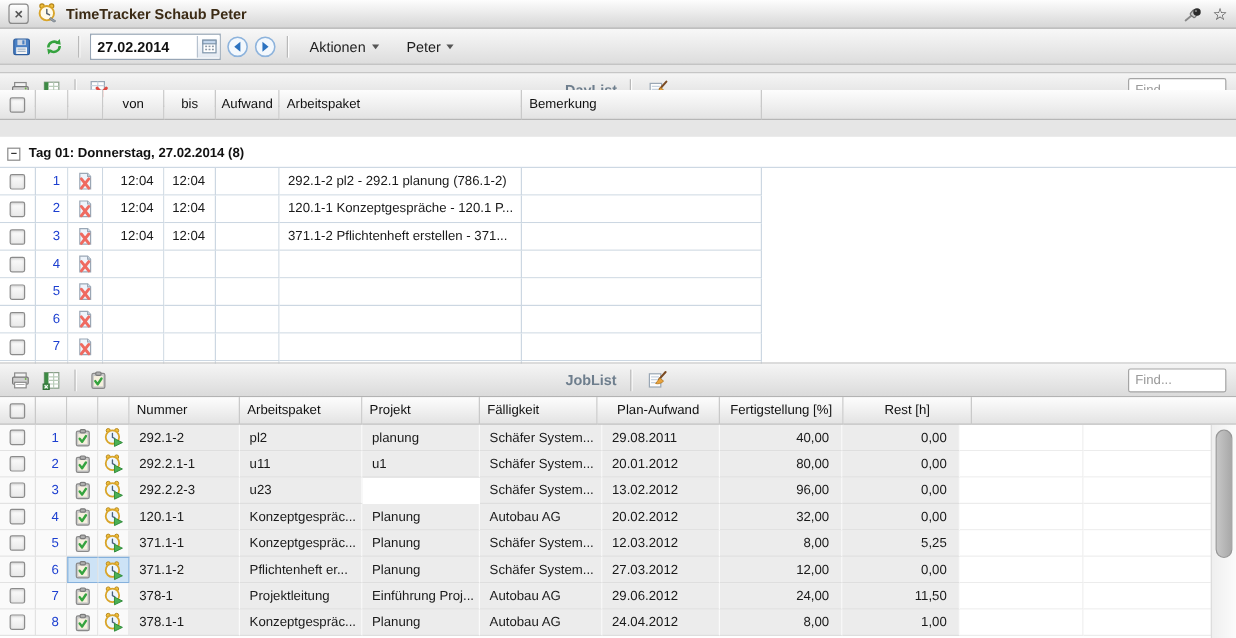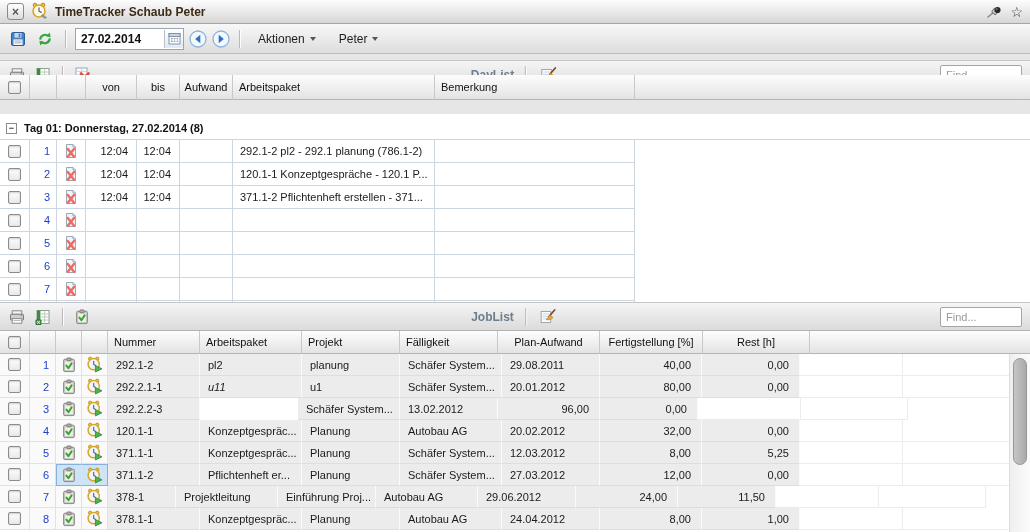--- a/index.html
+++ b/index.html
@@ -536,21 +536,21 @@
           <svg class="icon17" width="17" height="17" viewBox="0 0 17 17" xmlns="http://www.w3.org/2000/svg">
             <circle cx="4.2" cy="2.8" r="1.7" fill="#f2c23d" stroke="#b5861d" stroke-width=".8"></circle>
             <circle cx="11.2" cy="2.8" r="1.7" fill="#f2c23d" stroke="#b5861d" stroke-width=".8"></circle>
             <circle cx="7.7" cy="8.2" r="5.6" fill="#eef6fd" stroke="#d9a52a" stroke-width="1.5"></circle>
             <path d="M7.7 5.2 v3.2 l2 1" stroke="#4a6web" stroke-width="1.1" fill="none" stroke-linecap="round"></path>
             <path d="M7.7 5.2 v3.2 l2 1" stroke="#49607a" stroke-width="1.1" fill="none" stroke-linecap="round"></path>
             <polygon points="9.4,9.6 16,12.8 9.4,16" fill="#4cb154" stroke="#2e8a38" stroke-width=".8"></polygon>
           </svg>
         </div>
         <div class="jc" style="width: 92px;">292.2.1-1</div>
-        <div class="jc" style="width: 102px; font-style: italic;">u11</div>
+        <div class="jc" style="width: 102px;">u11</div>
         <div class="jc" style="width: 98px;">u1</div>
         <div class="jc" style="width: 102px;">Schäfer System...</div>
         <div class="jc" style="width: 98px;">20.01.2012</div>
         <div class="jc numval" style="width: 102px;">80,00</div>
         <div class="jc numval" style="width: 98px;">0,00</div>
         <div class="jc white" style="width: 103px;"></div>
         <div class="jc white" style="width: 107px;"></div>
       </div>
       <div class="jrow">
         <div class="jc head-col cbc" style="width: 30px;">
@@ -569,20 +569,21 @@
           <svg class="icon17" width="17" height="17" viewBox="0 0 17 17" xmlns="http://www.w3.org/2000/svg">
             <circle cx="4.2" cy="2.8" r="1.7" fill="#f2c23d" stroke="#b5861d" stroke-width=".8"></circle>
             <circle cx="11.2" cy="2.8" r="1.7" fill="#f2c23d" stroke="#b5861d" stroke-width=".8"></circle>
             <circle cx="7.7" cy="8.2" r="5.6" fill="#eef6fd" stroke="#d9a52a" stroke-width="1.5"></circle>
             <path d="M7.7 5.2 v3.2 l2 1" stroke="#4a6web" stroke-width="1.1" fill="none" stroke-linecap="round"></path>
             <path d="M7.7 5.2 v3.2 l2 1" stroke="#49607a" stroke-width="1.1" fill="none" stroke-linecap="round"></path>
             <polygon points="9.4,9.6 16,12.8 9.4,16" fill="#4cb154" stroke="#2e8a38" stroke-width=".8"></polygon>
           </svg>
         </div>
         <div class="jc" style="width: 92px;">292.2.2-3</div>
+        <div class="jc" style="width: 102px;">u23</div>
         <div class="jc" style="width: 98px; margin-top: 22px;">u2</div>
         <div class="jc" style="width: 102px;">Schäfer System...</div>
         <div class="jc" style="width: 98px;">13.02.2012</div>
         <div class="jc numval" style="width: 102px;">96,00</div>
         <div class="jc numval" style="width: 98px;">0,00</div>
         <div class="jc white" style="width: 103px;"></div>
         <div class="jc white" style="width: 107px;"></div>
       </div>
       <div class="jrow">
         <div class="jc head-col cbc" style="width: 30px;">
@@ -699,21 +700,21 @@
         <div class="jc head-col icc" style="width: 26px;">
           <svg class="icon17" width="17" height="17" viewBox="0 0 17 17" xmlns="http://www.w3.org/2000/svg">
             <circle cx="4.2" cy="2.8" r="1.7" fill="#f2c23d" stroke="#b5861d" stroke-width=".8"></circle>
             <circle cx="11.2" cy="2.8" r="1.7" fill="#f2c23d" stroke="#b5861d" stroke-width=".8"></circle>
             <circle cx="7.7" cy="8.2" r="5.6" fill="#eef6fd" stroke="#d9a52a" stroke-width="1.5"></circle>
             <path d="M7.7 5.2 v3.2 l2 1" stroke="#4a6web" stroke-width="1.1" fill="none" stroke-linecap="round"></path>
             <path d="M7.7 5.2 v3.2 l2 1" stroke="#49607a" stroke-width="1.1" fill="none" stroke-linecap="round"></path>
             <polygon points="9.4,9.6 16,12.8 9.4,16" fill="#4cb154" stroke="#2e8a38" stroke-width=".8"></polygon>
           </svg>
         </div>
-        <div class="jc" style="width: 68px;">378-1</div>
+        <div class="jc" style="width: 92px;">378-1</div>
         <div class="jc" style="width: 102px;">Projektleitung</div>
         <div class="jc" style="width: 98px;">Einführung Proj...</div>
         <div class="jc" style="width: 102px;">Autobau AG</div>
         <div class="jc" style="width: 98px;">29.06.2012</div>
         <div class="jc numval" style="width: 102px;">24,00</div>
         <div class="jc numval" style="width: 98px;">11,50</div>
         <div class="jc white" style="width: 103px;"></div>
         <div class="jc white" style="width: 107px;"></div>
       </div>
       <div class="jrow">

